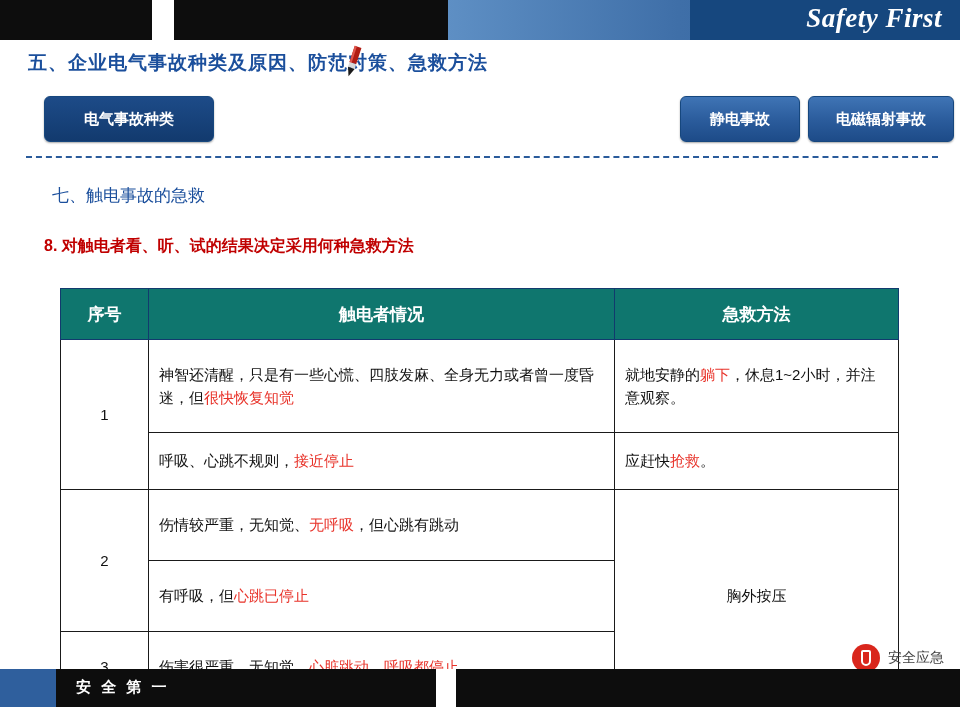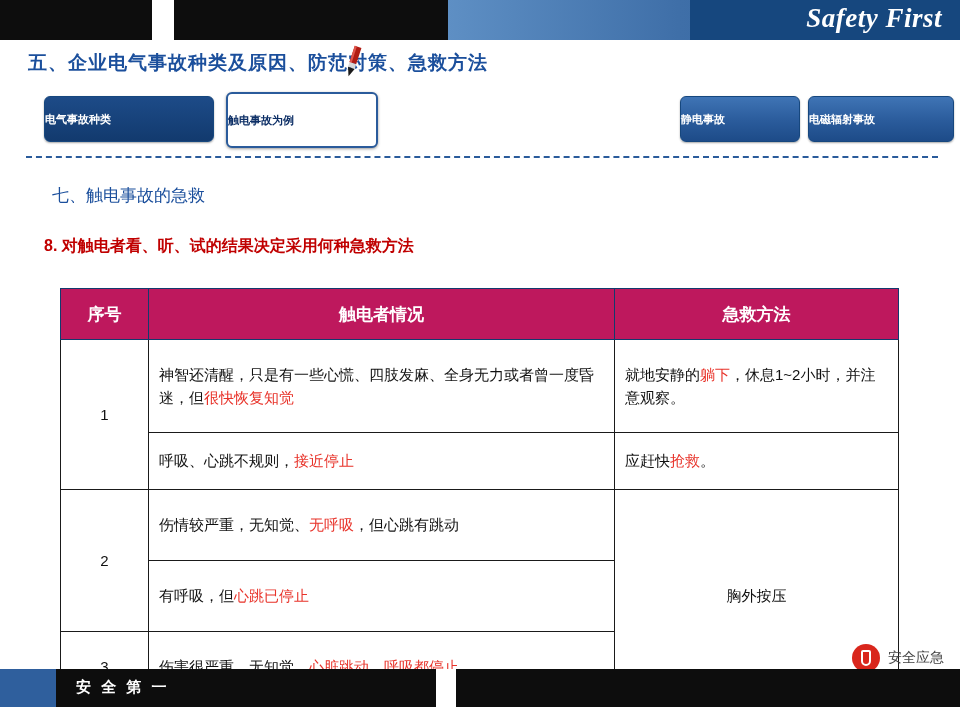--- a/index.html
+++ b/index.html
@@ -79,25 +79,25 @@
     position: absolute;
     left: 26px; top: 92px;
     width: 910px; height: 58px;
   }
   .chip {
     position: absolute;
     top: 4px;
     height: 44px;
     border-radius: 6px;
     color: #ffffff;
-    font-size: 11px;
+    font-size: 15px;
     font-weight: bold;
     display: flex;
     align-items: center;
-    justify-content: flex-start;
+    justify-content: center;
     background: linear-gradient(to bottom, #3f74b5 0%, #2a5b9b 55%, #1d4b88 100%);
     border: 1px solid #16477e;
     box-shadow: 0 1px 2px rgba(0,0,0,0.35);
     white-space: nowrap;
   }
   .chip.active {
     background: #ffffff;
     color: #0d2f66;
     border: 2px solid #2a5b9b;
     box-shadow: 0 1px 3px rgba(0,0,0,0.4);
@@ -140,21 +140,21 @@
     position: absolute;
     left: 60px; top: 288px;
     width: 838px;
   }
   table.main {
     border-collapse: collapse;
     width: 838px;
     table-layout: fixed;
   }
   table.main th {
-    background: #be185d;
+    background: #0f766e;
     color: #ffffff;
     font-size: 17px;
     font-weight: bold;
     height: 48px;
     border: 1px solid #123a6e;
     text-align: center;
   }
   table.main td {
     border: 1px solid #1a1a1a;
     font-size: 15px;
@@ -257,23 +257,20 @@
       <polygon points="12,24 19,24 15.5,33" fill="#1a1a1a"></polygon>
       <rect x="12" y="2" width="2.2" height="17" fill="#e0554c"></rect>
     </g>
   </svg>
 </div>
 
 <div class="chip-row">
   <div class="chip dark chip-wrap-0">
     <span>电气事故种类</span>
   </div>
-  <div class="chip active chip-wrap-1">
-    <span>触电事故为例</span>
-  </div>
   <div class="chip chip-wrap-4">
     <span>静电事故</span>
   </div>
   <div class="chip chip-wrap-5">
     <span>电磁辐射事故</span>
   </div>
 </div>
 <div class="chip-underline"></div>
 
 <div class="sub-heading">七、触电事故的急救</div>

